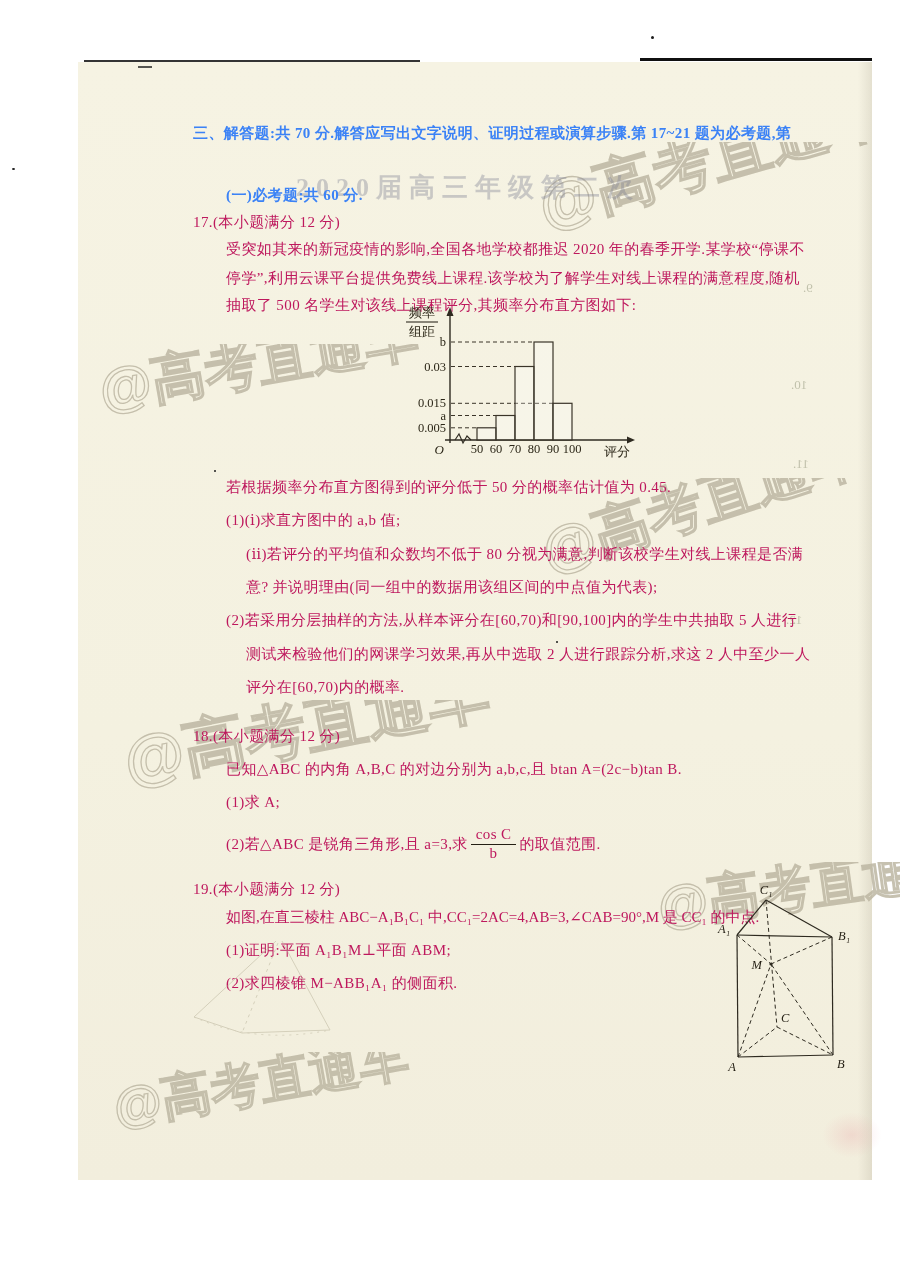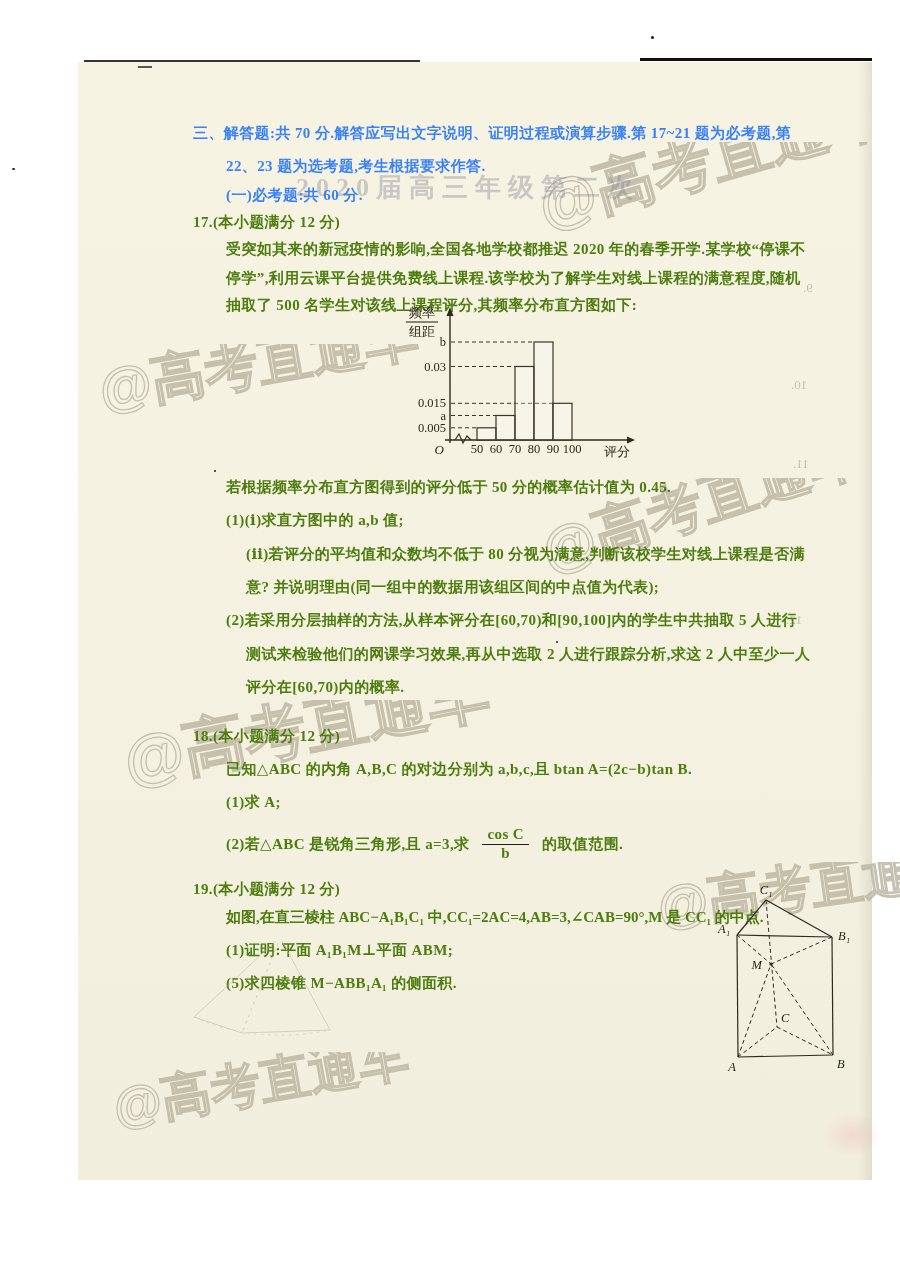--- a/index.html
+++ b/index.html
@@ -5,24 +5,24 @@
   html,body{margin:0;padding:0;background:#ffffff;}
   .canvas{position:relative;width:900px;height:1273px;overflow:hidden;background:#ffffff;
           font-family:"Liberation Serif","DejaVu Serif",serif;}
   .paper{position:absolute;left:78px;top:62px;width:794px;height:1118px;
          background:linear-gradient(180deg,#f6f3e3 0%,#f4f1e0 60%,#f2eedd 100%);
          overflow:hidden;}
   .paper::after{content:"";position:absolute;right:0;top:0;width:14px;height:100%;
          background:linear-gradient(90deg,rgba(0,0,0,0) 0%,rgba(120,110,90,.14) 100%);}
   .edge{position:absolute;background:#101010;}
   
-  .line{position:absolute;white-space:nowrap;font-size:15px;color:#4d7c0f;
-        letter-spacing:.4px;font-weight:700;}
+  .line{position:absolute;white-space:nowrap;font-size:15px;color:#be185d;
+        letter-spacing:.4px;font-weight:400;}
   .head{font-weight:700;color:#3b82f6;}
-  .frac{display:inline-block;text-align:center;vertical-align:middle;line-height:1.05;margin:0 13px;}
+  .frac{display:inline-block;text-align:center;vertical-align:middle;line-height:1.05;margin:0 3px;}
   .frac .num{display:block;border-bottom:1.2px solid #241f14;padding:0 5px 1px;}
   .frac .den{display:block;padding-top:1px;}
   .fracline{display:flex;align-items:center;}
   
   .wm{position:absolute;opacity:.85;}
   .wm text{fill:none;stroke:#bdb7a3;stroke-width:1.3;font-weight:700;
            font-family:"Liberation Sans","DejaVu Sans",sans-serif;}
   .bleed-title{position:absolute;font-weight:700;color:rgba(125,130,148,.38);
            letter-spacing:7px;filter:blur(.5px);font-size:26px;white-space:nowrap;}
   .bleed-frag{position:absolute;transform:scaleX(-1);color:#96997f;opacity:.55;
@@ -92,21 +92,20 @@
       </g>
   </svg>
 
   <div class="bleed-title" style="left:296px;top:170px;">2020届高三年级第二次</div>
   <div class="bleed-frag" style="left:803px;top:280px;">9.</div>
   <div class="bleed-frag" style="left:791px;top:377px;">10.</div>
   <div class="bleed-frag" style="left:793px;top:456px;">11.</div>
   <div class="bleed-frag" style="left:786px;top:612px;">12.</div>
 
   <div class="line head" style="left:193px;top:124px;">三、解答题:共 70 分.解答应写出文字说明、证明过程或演算步骤.第 17~21 题为必考题,第</div>
-  <div class="line head" style="left:226px;top:157px;">22、23 题为选考题,考生根据要求作答.</div>
   <div class="line head" style="left:190px;top:186px;margin-left:36px;">(一)必考题:共 60 分.</div>
 
   <div class="line" style="left:193px;top:213px;">17.(本小题满分 12 分)</div>
   <div class="line" style="left:226px;top:240px;">受突如其来的新冠疫情的影响,全国各地学校都推迟 2020 年的春季开学.某学校“停课不</div>
   <div class="line" style="left:226px;top:269px;">停学”,利用云课平台提供免费线上课程.该学校为了解学生对线上课程的满意程度,随机</div>
   <div class="line" style="left:226px;top:296px;">抽取了 500 名学生对该线上课程评分,其频率分布直方图如下:</div>
 
   <svg class="hist" style="position:absolute;left:398px;top:300px;" width="255" height="170" viewBox="0 0 255 170">
 
     <text x="24" y="17" text-anchor="middle" font-size="13">频率</text>
@@ -167,21 +166,21 @@
     <span class="frac">
       <span class="num">cos C</span>
       <span class="den">b</span>
     </span>
     <span>的取值范围.</span>
   </div>
 
   <div class="line" style="left:193px;top:880px;">19.(本小题满分 12 分)</div>
   <div class="line" style="left:226px;top:908px;letter-spacing:0;">如图,在直三棱柱 ABC−A₁B₁C₁ 中,CC₁=2AC=4,AB=3,∠CAB=90°,M 是 CC₁ 的中点.</div>
   <div class="line" style="left:226px;top:941px;">(1)证明:平面 A₁B₁M⊥平面 ABM;</div>
-  <div class="line" style="left:226px;top:974px;">(5)求四棱锥 M−ABB₁A₁ 的侧面积.</div>
+  <div class="line" style="left:226px;top:974px;">(2)求四棱锥 M−ABB₁A₁ 的侧面积.</div>
 
   <svg class="sketch" style="position:absolute;left:180px;top:935px;" width="160" height="115" viewBox="0 0 160 115">
     <line x1="96" y1="6" x2="14" y2="82"></line>
     <line x1="102" y1="6" x2="150" y2="95"></line>
     <path d="M14,82 L62,98 L150,95"></path>
     <line x1="98" y1="8" x2="62" y2="98" stroke-dasharray="3 4"></line>
     <path d="M14,82 Q75,110 150,95" stroke-dasharray="2 5"></path>
   </svg>
 
   <svg class="prism" style="position:absolute;left:700px;top:882px;" width="185" height="215" viewBox="0 0 185 215">

